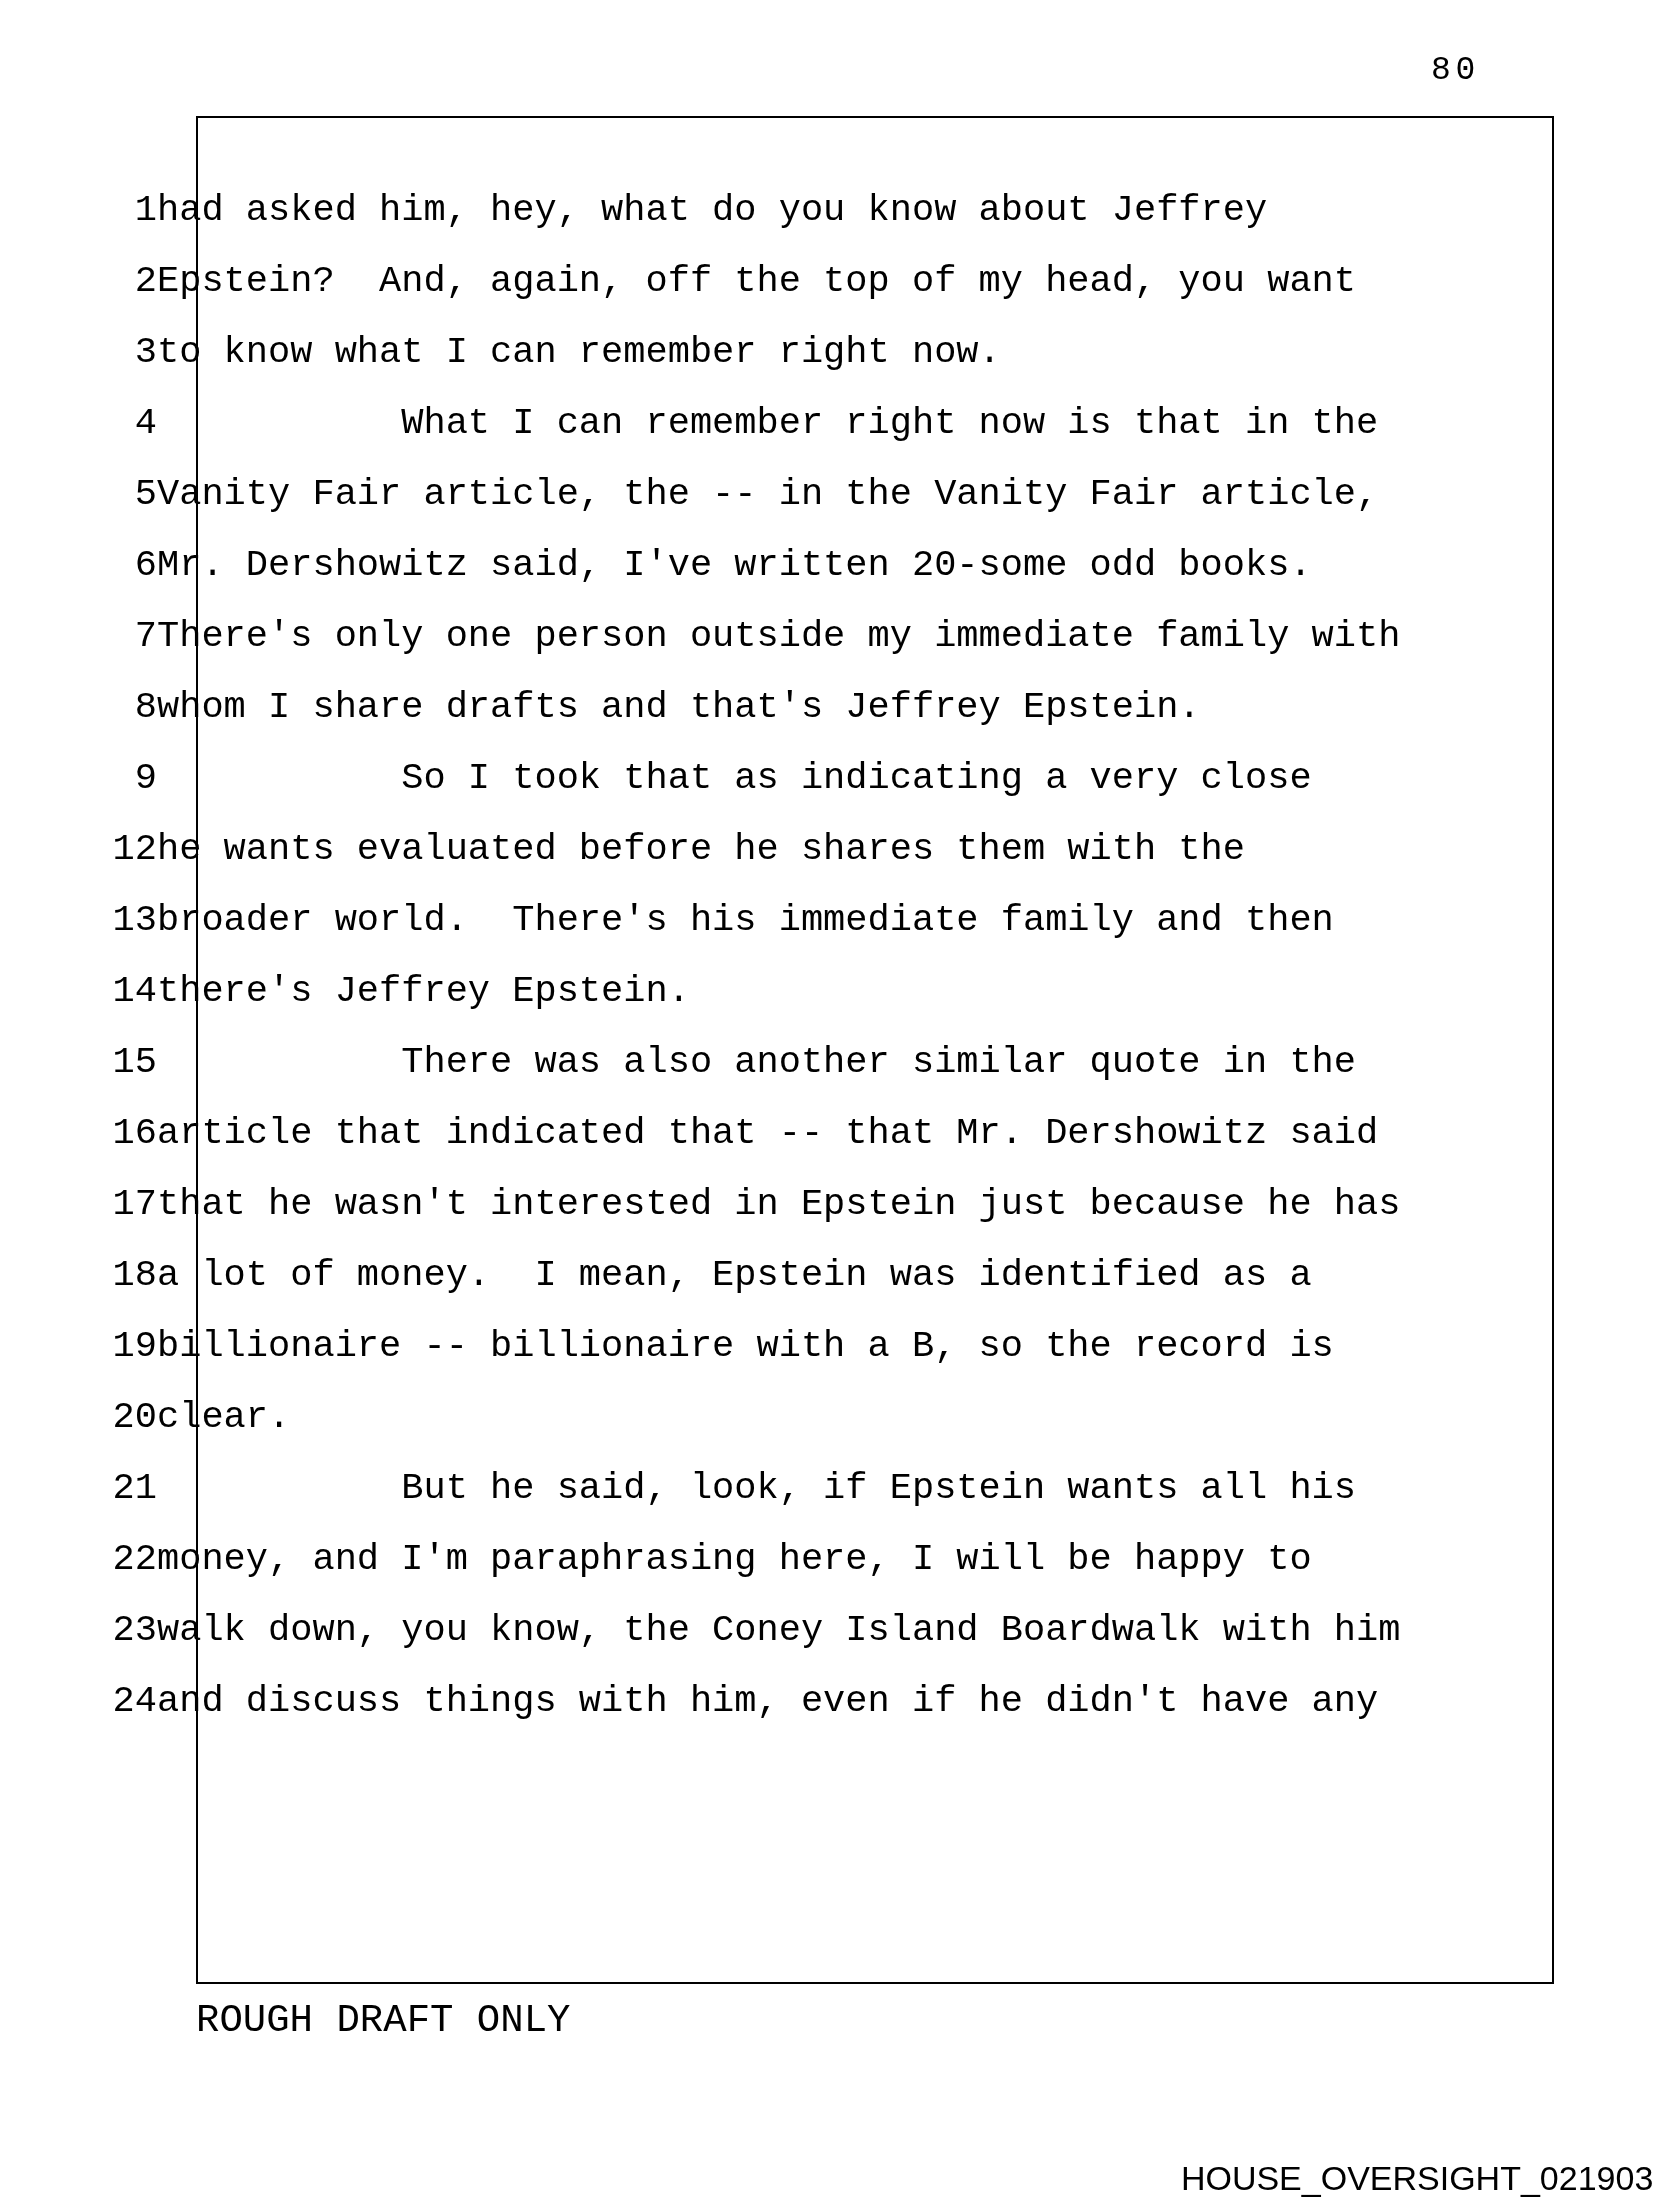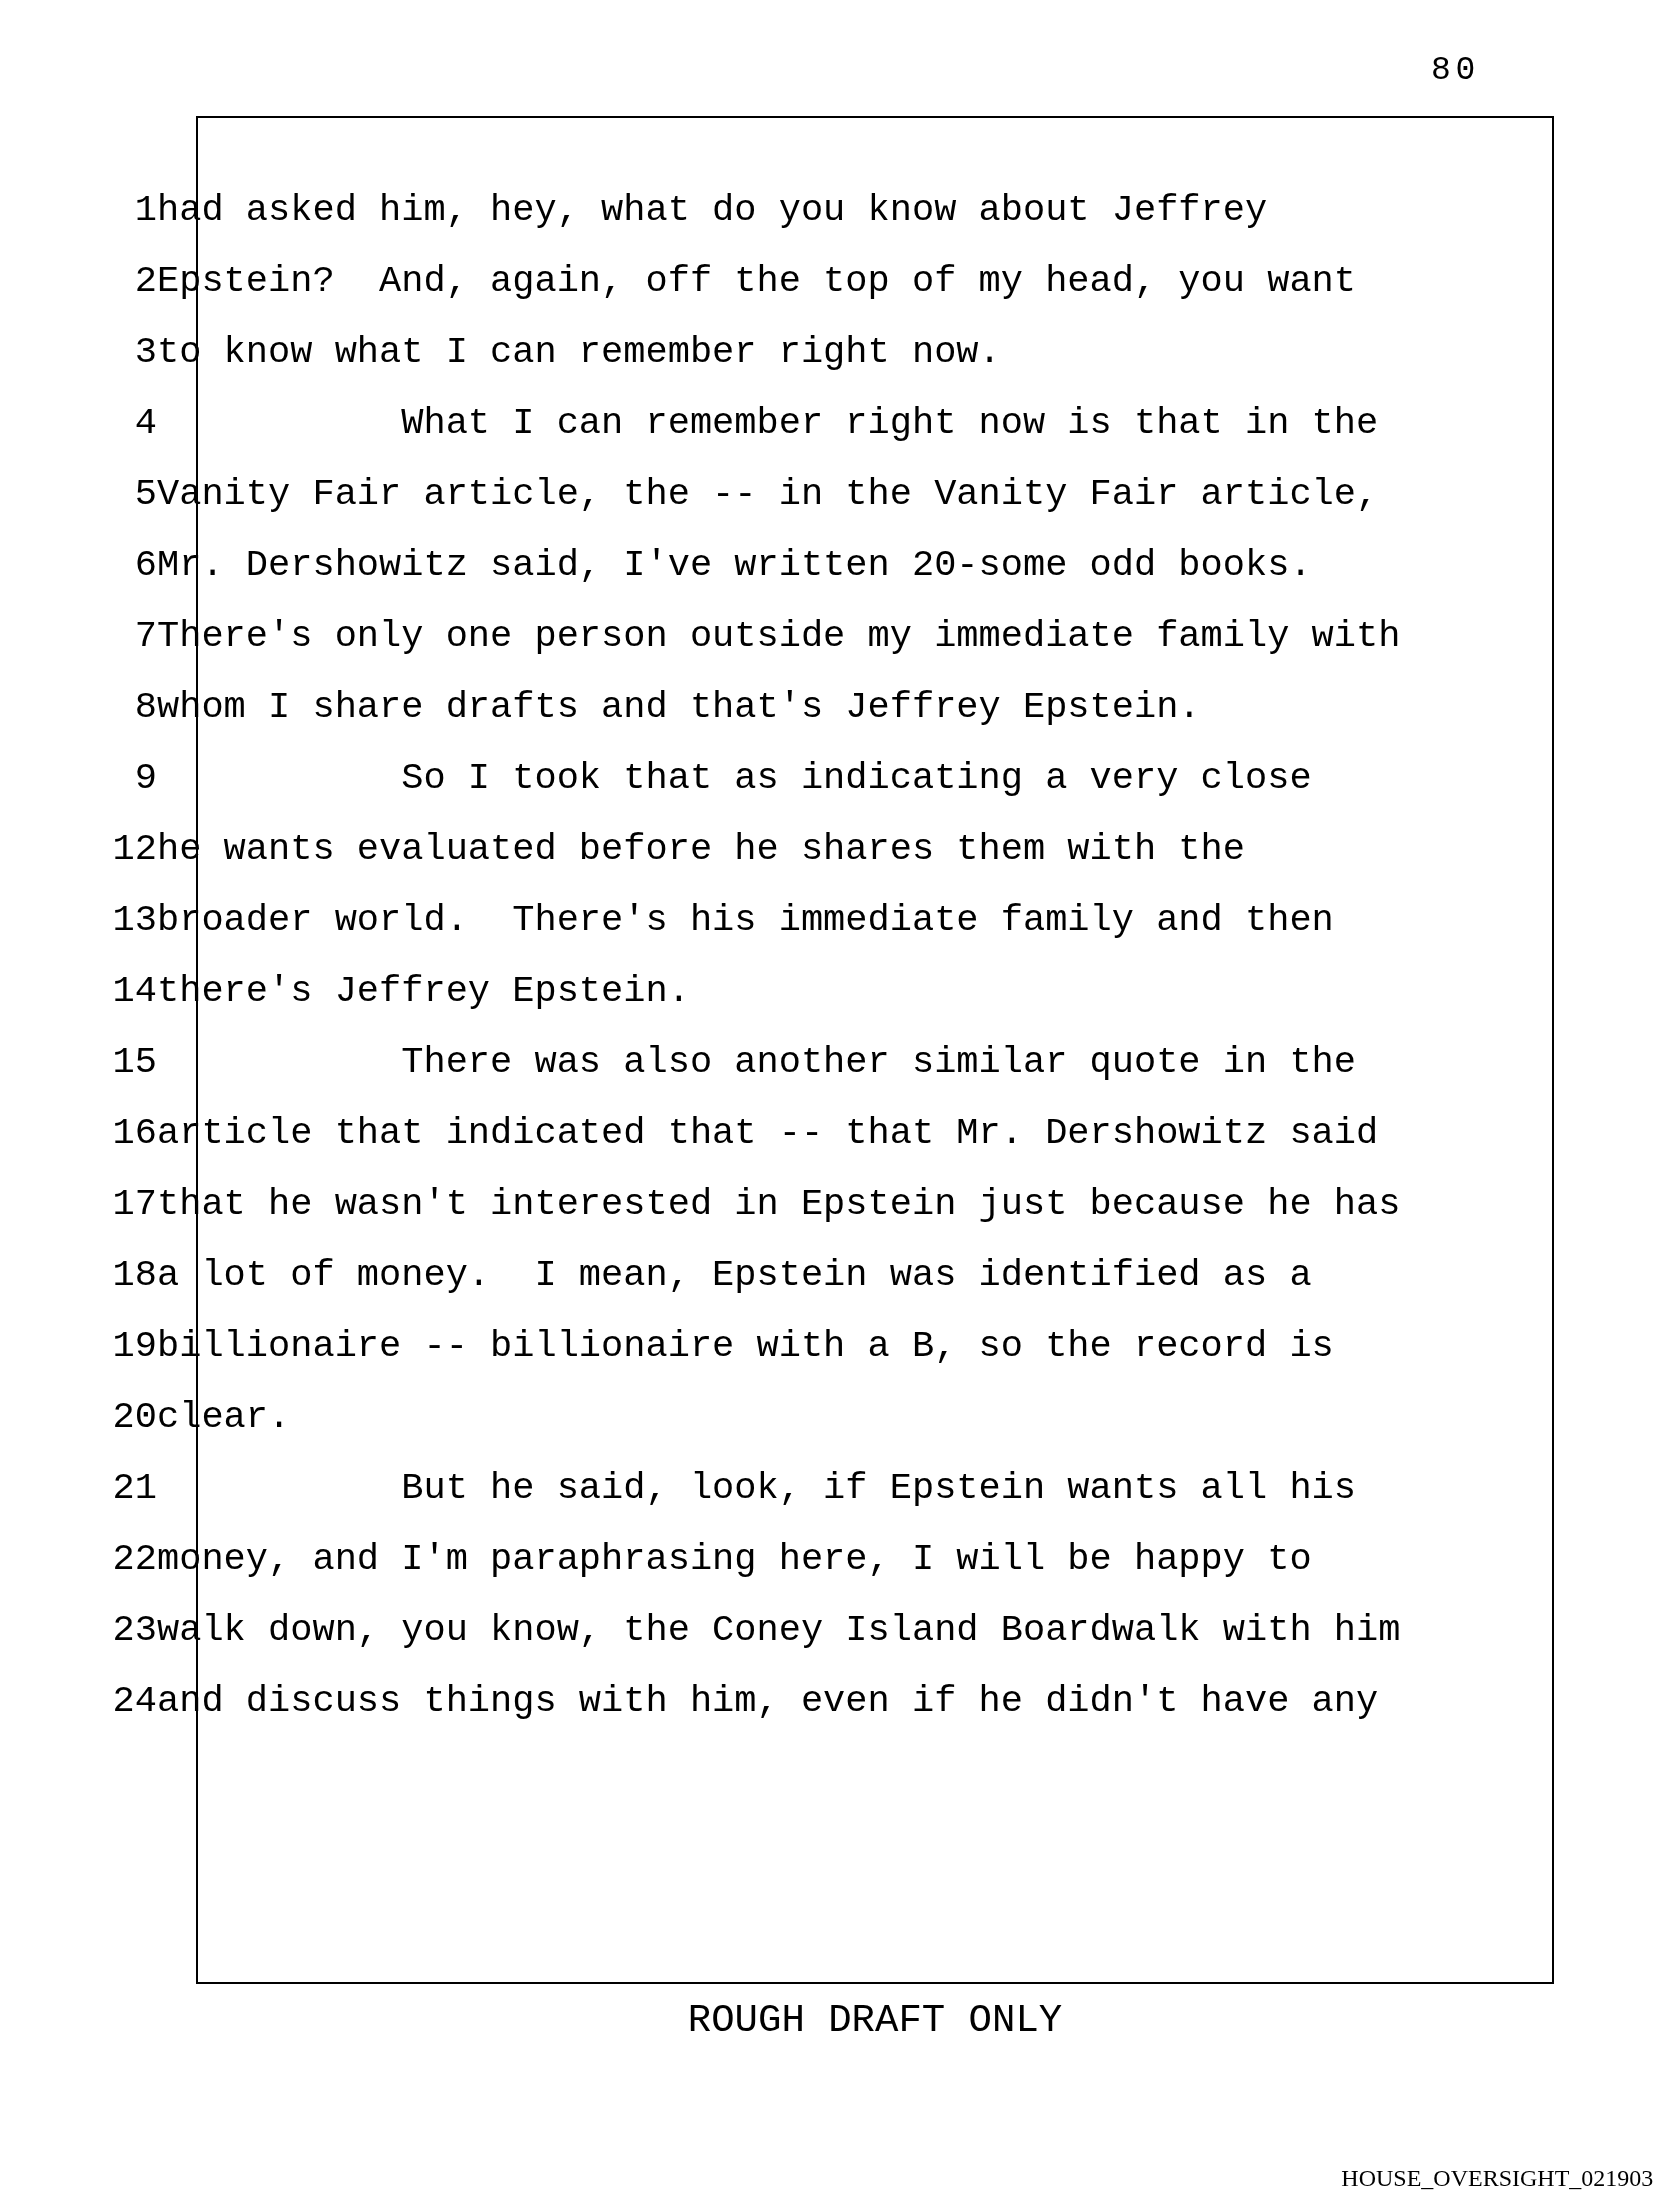--- a/index.html
+++ b/index.html
@@ -53,31 +53,31 @@
     flex: none;
   }
   .line-text {
     flex: none;
   }
   .draft-label {
     position: absolute;
     left: 196px;
     top: 2000px;
     width: 1358px;
-    text-align: center;
+    text-align: left;
     font-size: 39px;
     line-height: 43px;
     white-space: pre;
   }
   .stamp {
     position: absolute;
     right: 15.7px;
     top: 2159px;
-    font-family: Liberation Serif, serif;
-    font-size: 24px;
+    font-family: Liberation Sans, sans-serif;
+    font-size: 34px;
     line-height: 38px;
     white-space: pre;
   }
 </style>
 </head>
 <body>
 
 <div class="page">
 
   <div class="page-number">80</div>

